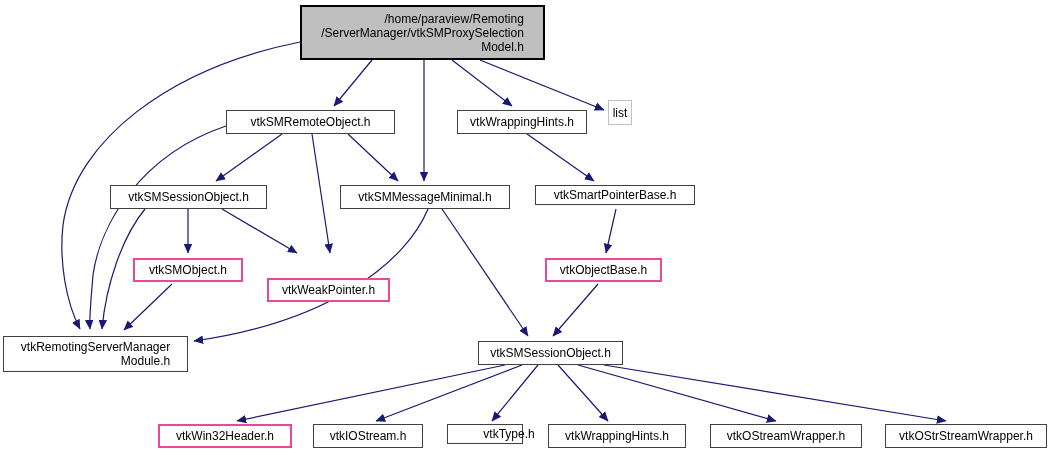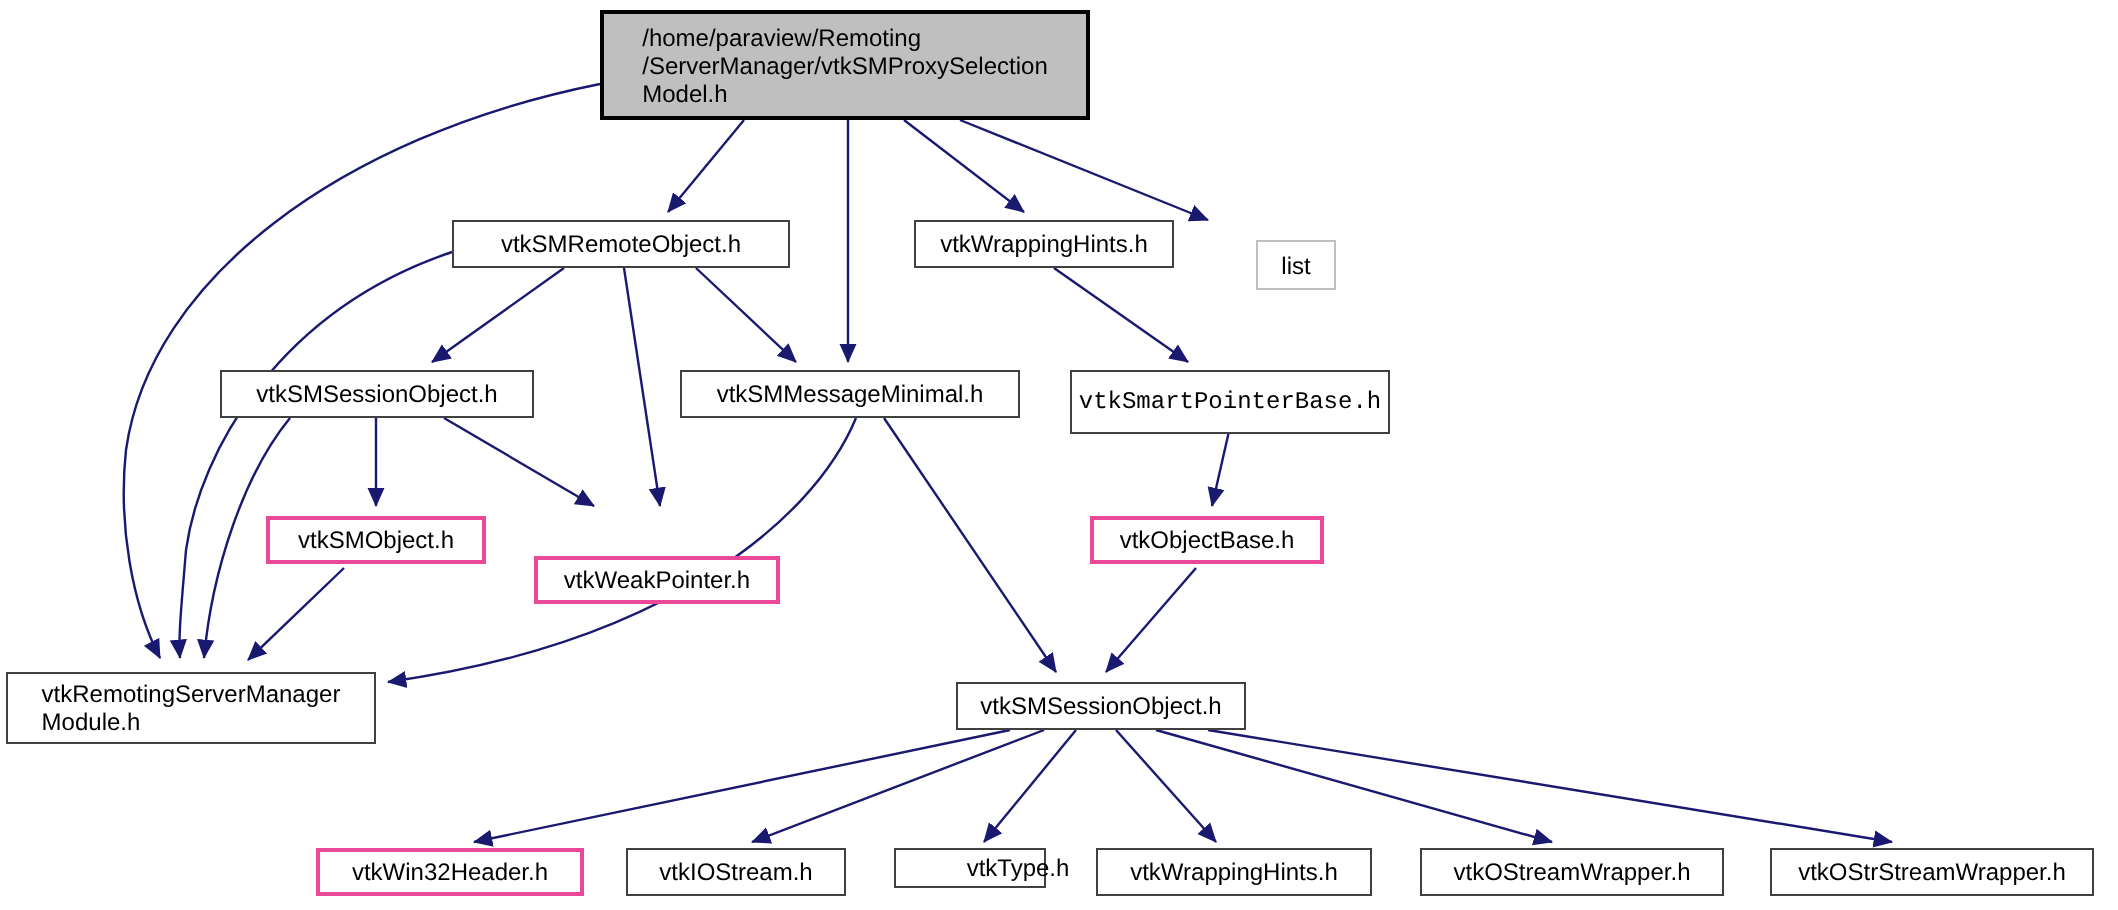--- a/index.html
+++ b/index.html
@@ -8,21 +8,21 @@
     width:1059px;height:455px;
     background:#ffffff;
     font-family:"Liberation Sans", sans-serif;
     overflow:hidden;
   }
   #edge-layer{position:absolute;left:0;top:0;width:1059px;height:455px;}
   .node{
     position:absolute;
     box-sizing:border-box;
     display:flex;align-items:center;justify-content:center;
-    text-align:left;
+    text-align:right;
     font-size:12px;line-height:14px;
     color:#000000;
     background:#ffffff;
     border:1px solid #404040;
     white-space:pre-line;
     cursor:pointer;
   }
   .node.main{
     background:#bfbfbf;
     border:2px solid #000000;
@@ -67,24 +67,24 @@
         <path d="M578,365 L776,421" marker-end="url(#arrowhead)"></path>
         <path d="M604,365 L946,421" marker-end="url(#arrowhead)"></path>
       </g>
   </svg>
   <div id="node-layer">
       <div class="node main" style="left: 300px; top: 5px; width: 245px; height: 55px;">/home/paraview/Remoting
 /ServerManager/vtkSMProxySelection
 Model.h</div>
       <div class="node normal" style="left: 226px; top: 110px; width: 169px; height: 24px;">vtkSMRemoteObject.h</div>
       <div class="node normal" style="left: 457px; top: 110px; width: 130px; height: 24px;">vtkWrappingHints.h</div>
-      <div class="node external" style="left: 608px; top: 120px; width: 40px; height: 25px; margin-left: 20px;">list</div>
+      <div class="node external" style="left: 608px; top: 100px; width: 24px; height: 25px;">list</div>
       <div class="node normal" style="left: 110px; top: 185px; width: 157px; height: 24px;">vtkSMSessionObject.h</div>
       <div class="node normal" style="left: 340px; top: 185px; width: 170px; height: 24px;">vtkSMMessageMinimal.h</div>
-      <div class="node normal" style="left: 535px; top: 185px; width: 160px; height: 32px; font-family: Liberation Mono, monospace;">vtkSmartPointerBase.h</div>
+      <div class="node normal" style="left: 535px; top: 185px; width: 160px; height: 20px;">vtkSmartPointerBase.h</div>
       <div class="node truncated" style="left: 133px; top: 258px; width: 110px; height: 24px;">vtkSMObject.h</div>
       <div class="node truncated" style="left: 267px; top: 258px; width: 123px; height: 24px; margin-top: 20px;">vtkWeakPointer.h</div>
       <div class="node truncated" style="left: 545px; top: 258px; width: 117px; height: 24px;">vtkObjectBase.h</div>
       <div class="node normal" style="left: 3px; top: 336px; width: 185px; height: 36px;">vtkRemotingServerManager
 Module.h</div>
       <div class="node normal" style="left: 478px; top: 341px; width: 145px; height: 24px;">vtkSMSessionObject.h</div>
       <div class="node truncated" style="left: 158px; top: 424px; width: 134px; height: 24px;">vtkWin32Header.h</div>
       <div class="node normal" style="left: 313px; top: 424px; width: 110px; height: 24px;">vtkIOStream.h</div>
       <div class="node normal" style="left: 447px; top: 424px; width: 76px; height: 20px; padding-left: 48px;">vtkType.h</div>
       <div class="node normal" style="left: 548px; top: 424px; width: 138px; height: 24px;">vtkWrappingHints.h</div>

